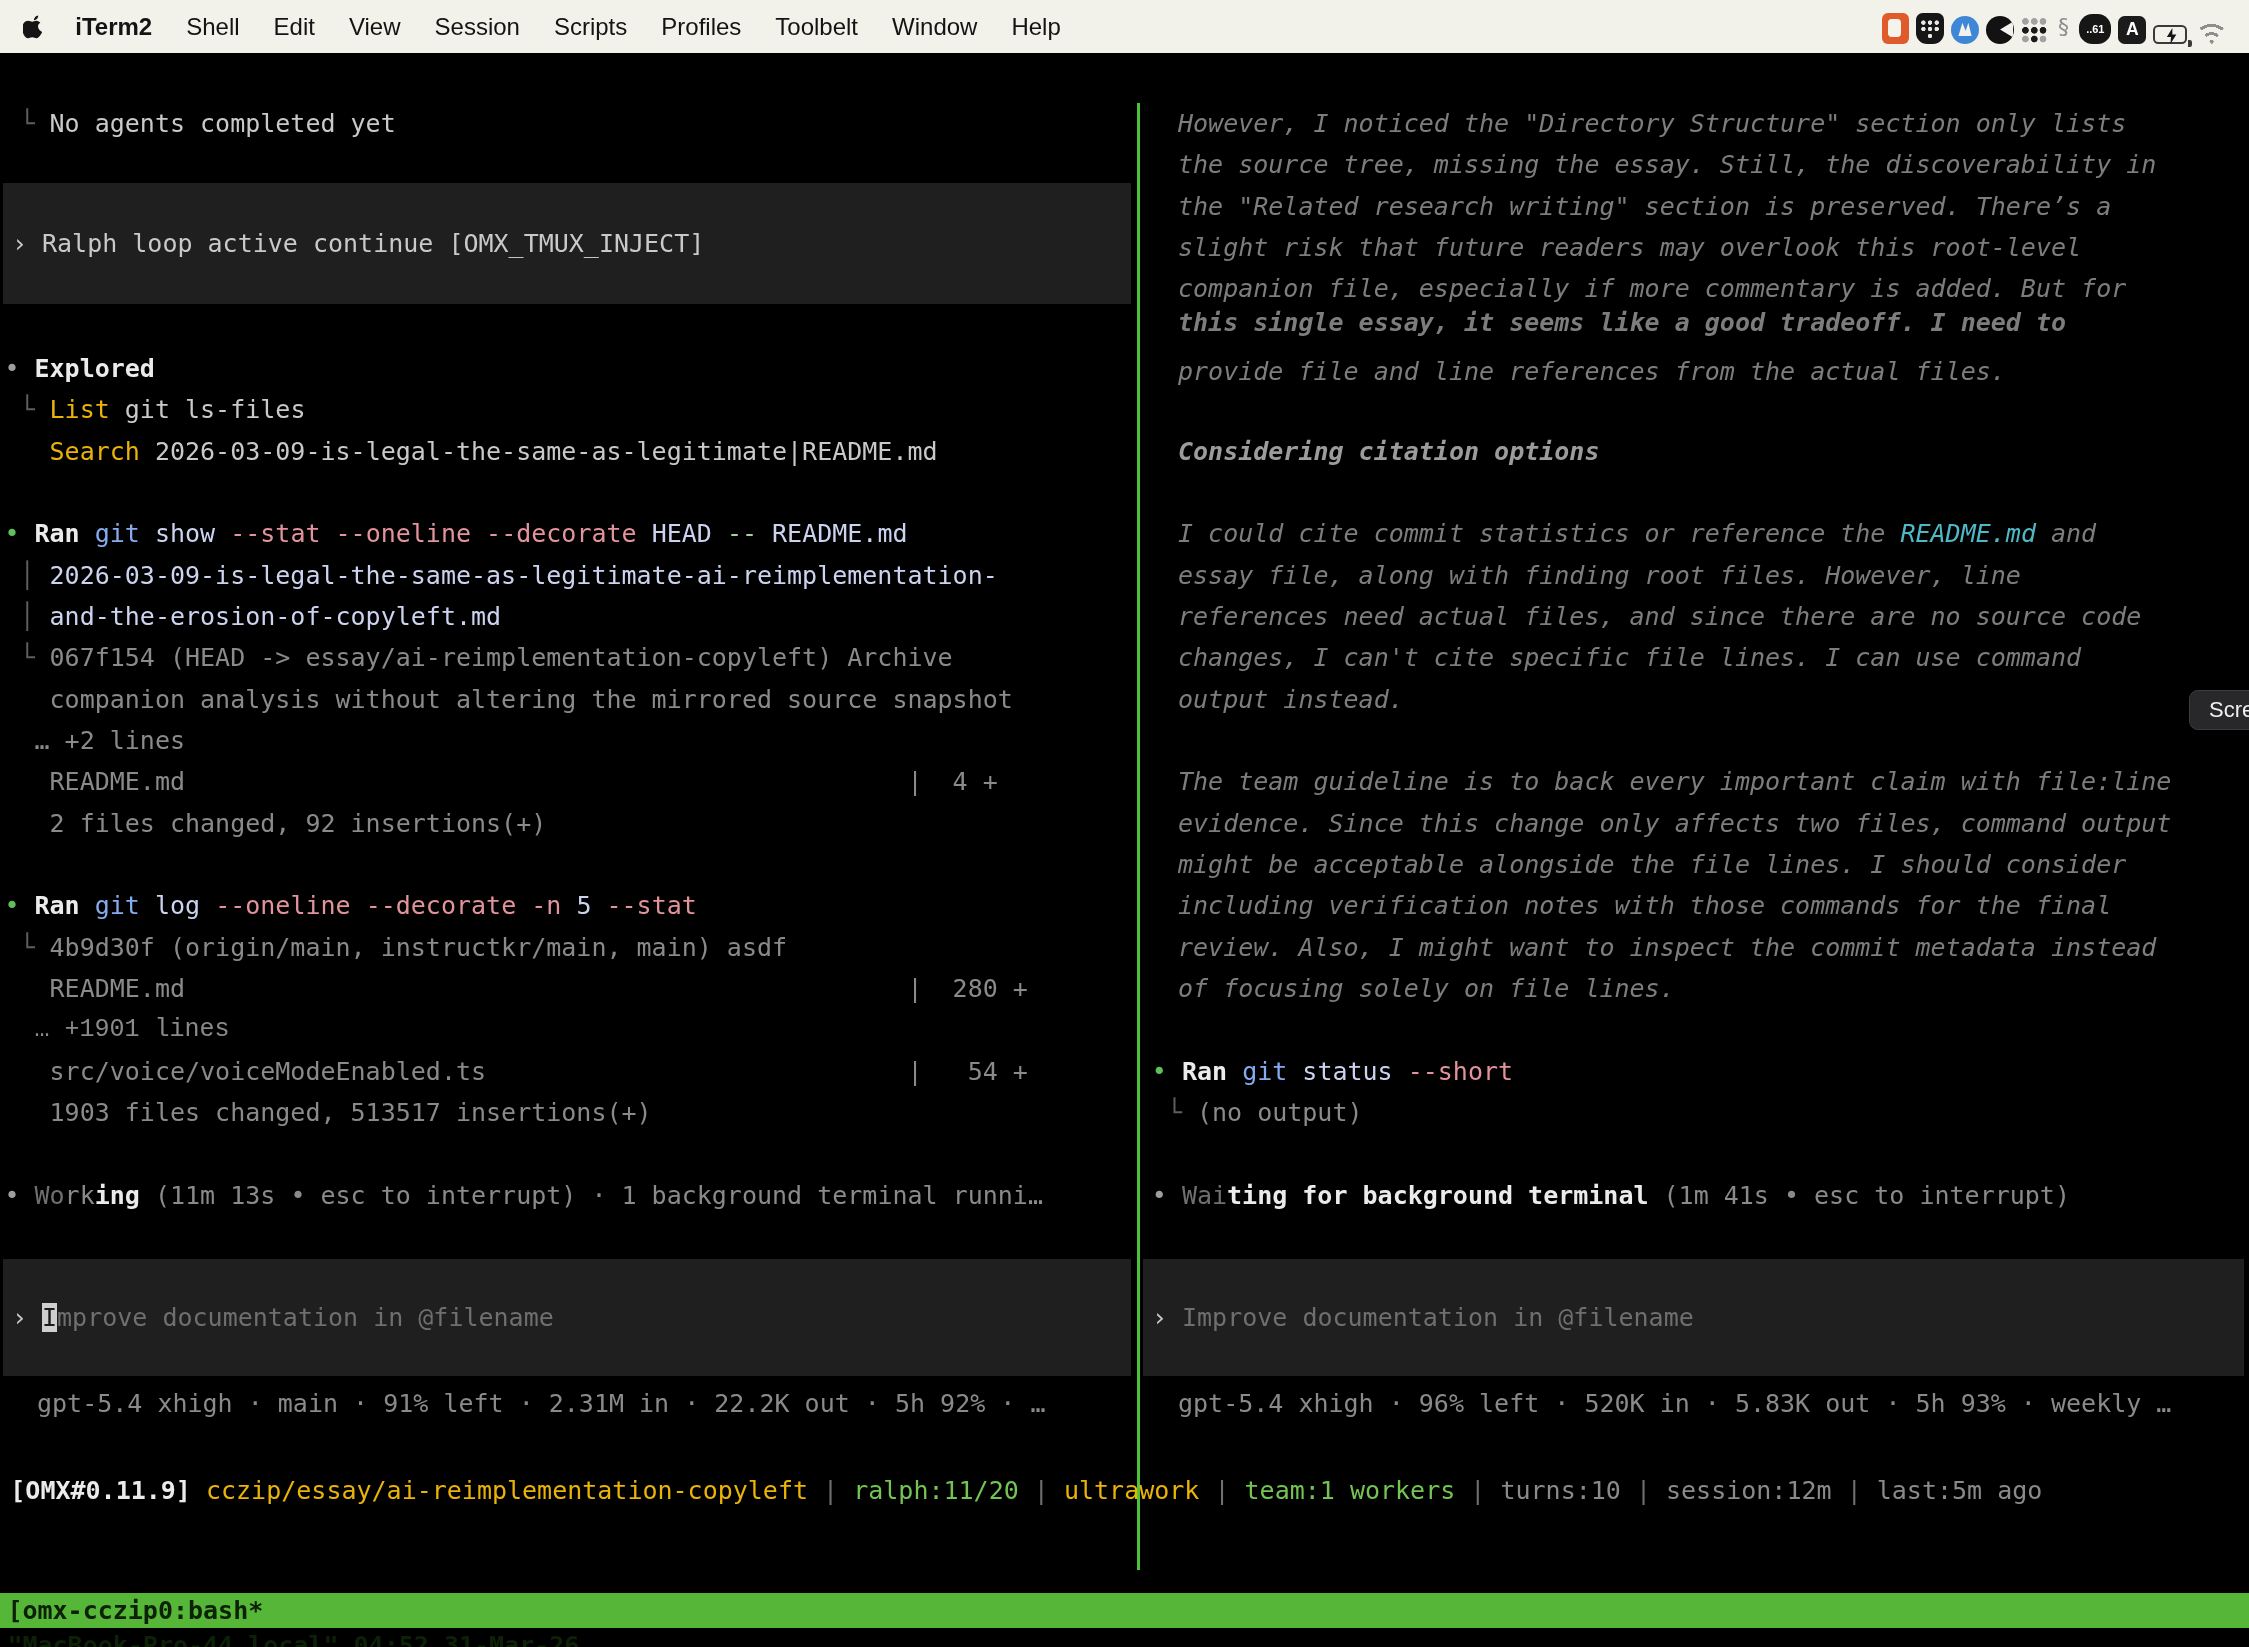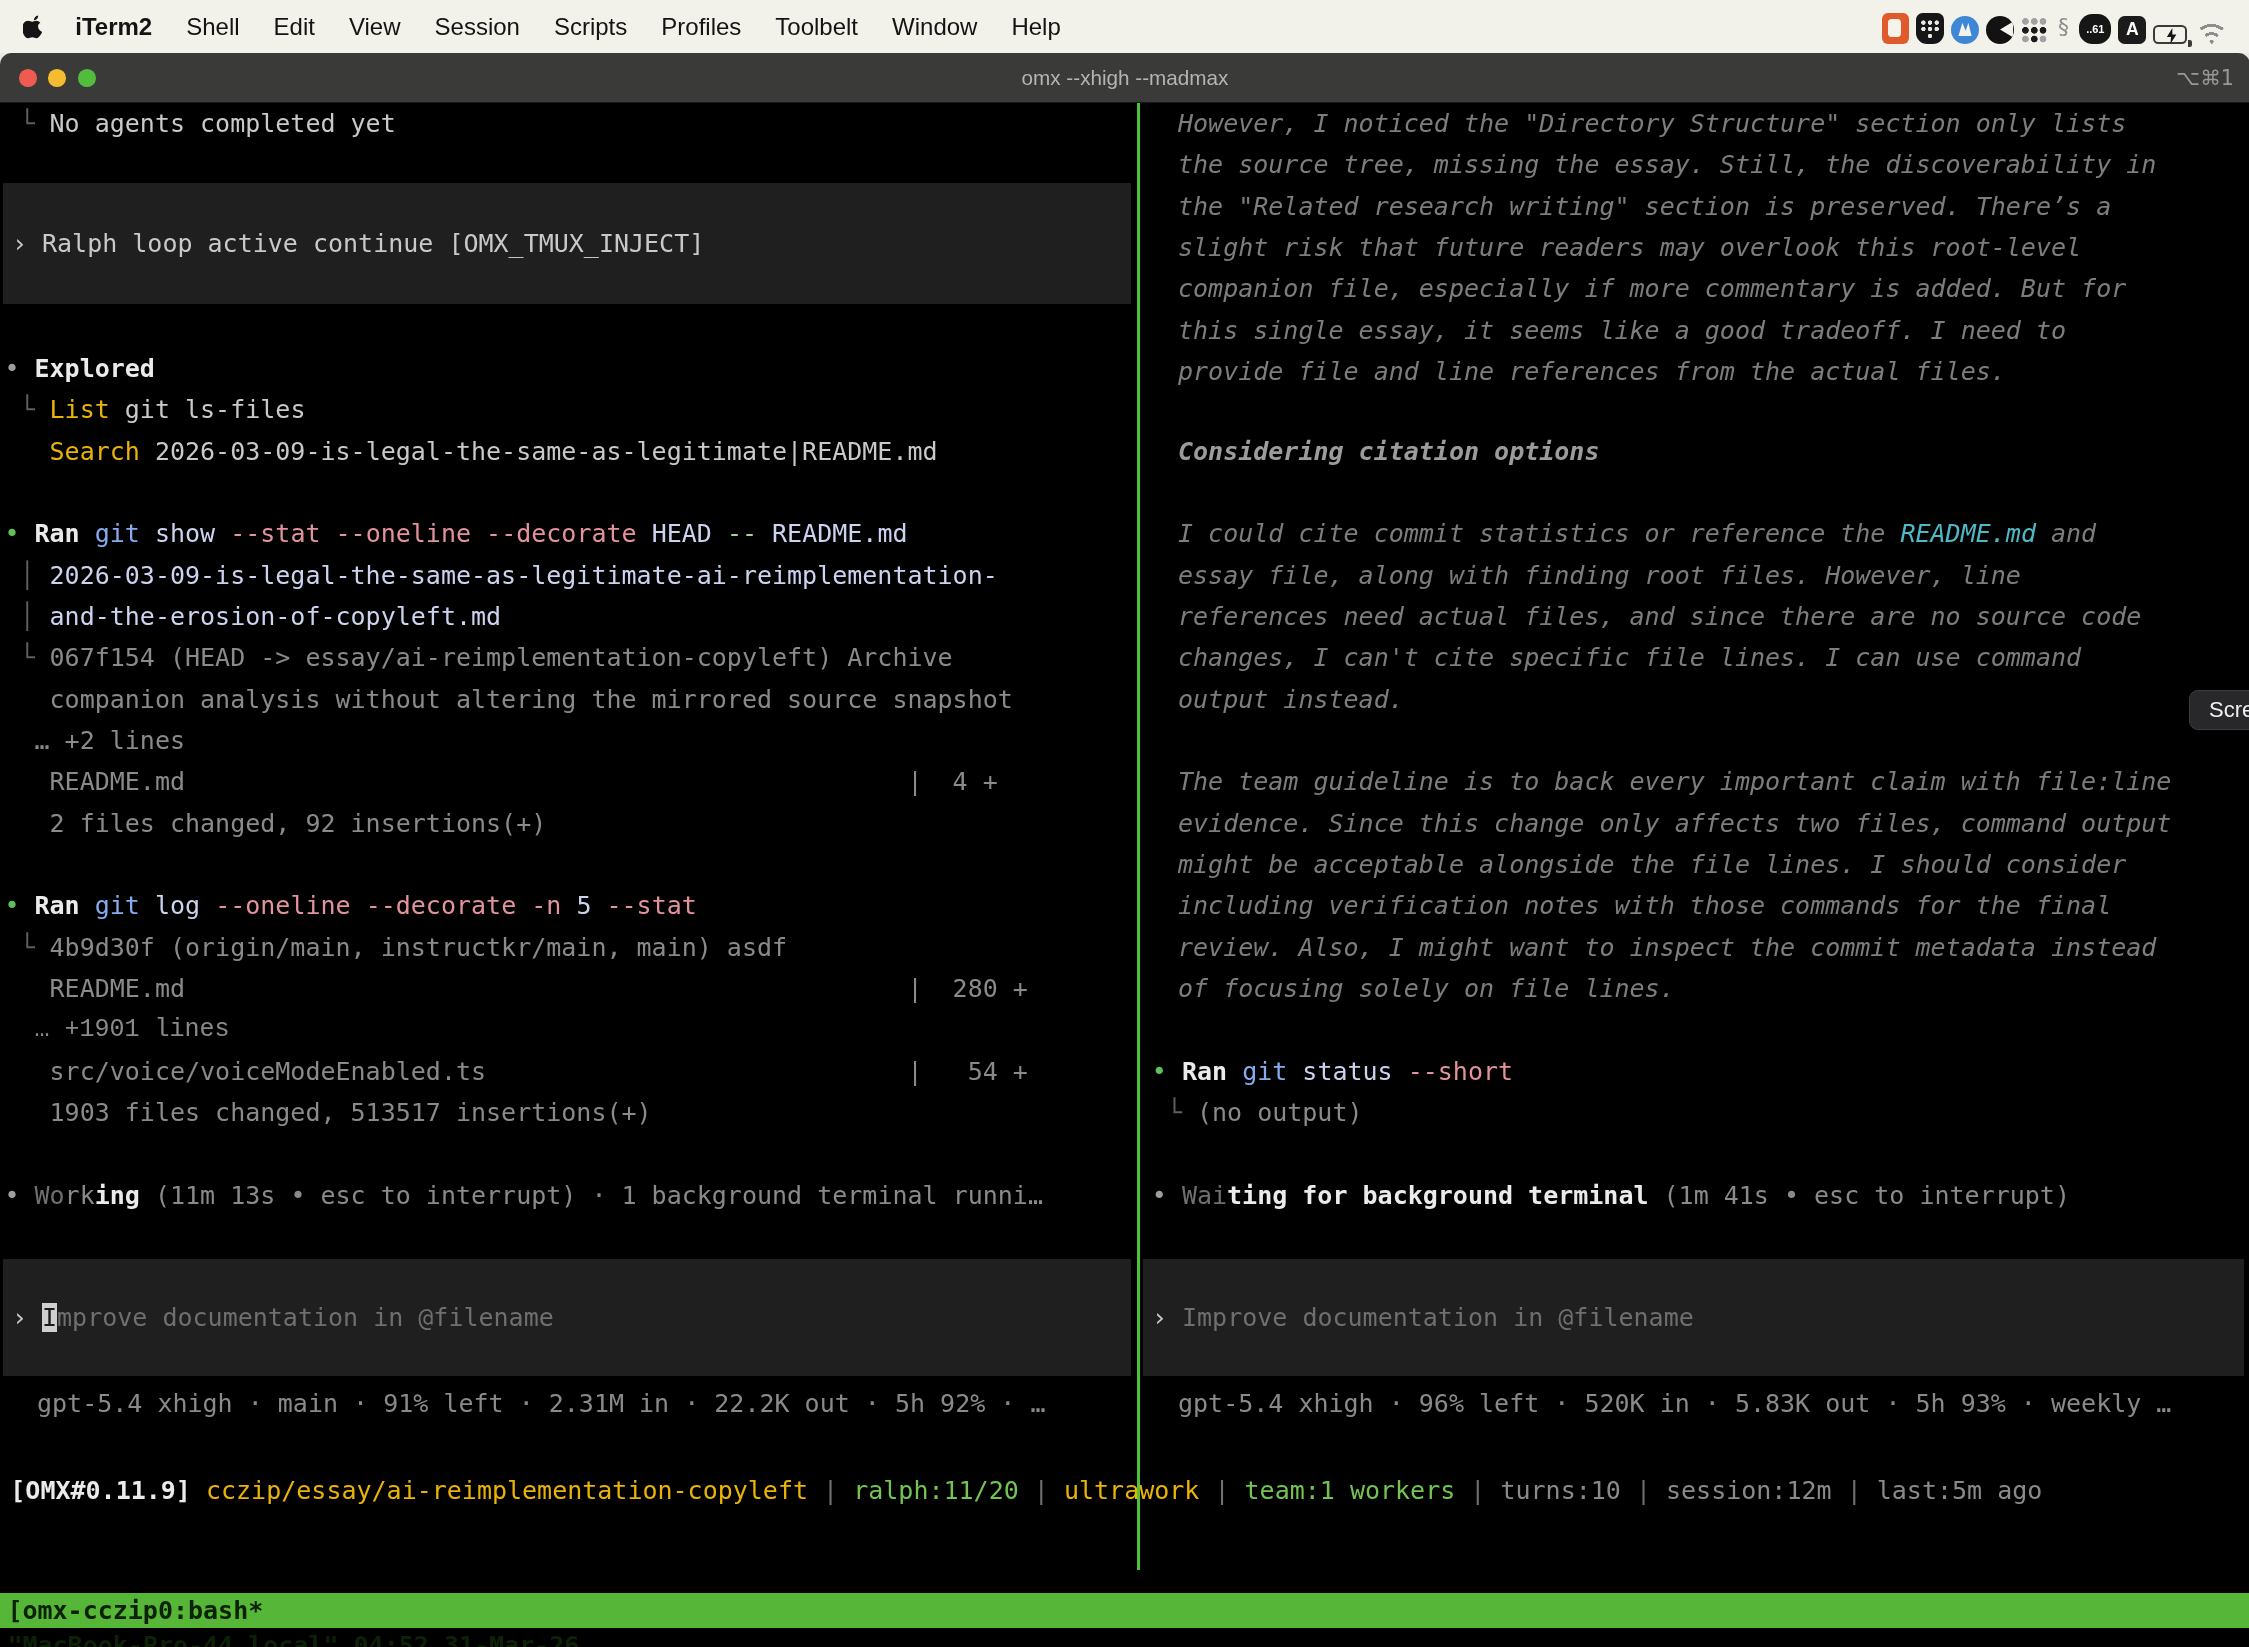--- a/index.html
+++ b/index.html
@@ -139,31 +139,20 @@
         <span class="sicon ghostty-icon"></span>
         <span class="sicon dots-grid-icon"></span>
         <span class="sicon hook-icon"></span>
         <span class="sicon battery-percent-icon">..61</span>
         <span class="sicon input-source-icon">A</span>
         <span class="sicon battery-icon"></span>
         <span class="sicon wifi-icon"></span>
       </div>
   </div>
 
-  <div class="tb-wrap">
-    <div class="titlebar">
-      <div class="lights">
-        <span class="light light-red"></span>
-        <span class="light light-yellow"></span>
-        <span class="light light-green"></span>
-      </div>
-      <div class="wtitle">omx --xhigh --madmax</div>
-      <div class="wshortcut">⌥⌘1</div>
-    </div>
-  </div>
 
   <div class="term">
 
     <div class="pane pane-left">
       <div>
           <div class="tline" style="top: 0px;"><span class="s-tree"> └ </span><span class="s-fg">No agents completed yet</span></div>
           <div class="tline" style="top: 245px;"><span class="s-dot">• </span><span class="s-wb">Explored</span></div>
           <div class="tline" style="top: 286px;"><span class="s-tree"> └ </span><span class="s-cyan">List</span><span class="s-fg"> git ls-files</span></div>
           <div class="tline" style="top: 328px;"><span class="s-fg">   </span><span class="s-cyan">Search</span><span class="s-fg"> 2026-03-09-is-legal-the-same-as-legitimate|README.md</span></div>
           <div class="tline" style="top: 410px;"><span class="s-gb">• </span><span class="s-wb">Ran </span><span class="s-blue">git </span><span class="s-lav">show </span><span class="s-pink">--stat --oneline --decorate </span><span class="s-lav">HEAD </span><span class="s-pgrn">-- </span><span class="s-lav">README.md</span></div>
@@ -193,21 +182,21 @@
 
     <div class="divider"></div>
 
     <div class="pane pane-right">
       <div>
           <div class="tline ind" style="top: 0px;"><span class="s-it">However, I noticed the "Directory Structure" section only lists</span></div>
           <div class="tline ind" style="top: 41px;"><span class="s-it">the source tree, missing the essay. Still, the discoverability in</span></div>
           <div class="tline ind" style="top: 83px;"><span class="s-it">the "Related research writing" section is preserved. There’s a</span></div>
           <div class="tline ind" style="top: 124px;"><span class="s-it">slight risk that future readers may overlook this root-level</span></div>
           <div class="tline ind" style="top: 165px;"><span class="s-it">companion file, especially if more commentary is added. But for</span></div>
-          <div class="tline ind" style="top: 207px;"><span class="s-it">this single essay, it seems like a good tradeoff. I need to</span></div>
+          <div class="tline ind" style="top: 199px; font-weight: bold;"><span class="s-it">this single essay, it seems like a good tradeoff. I need to</span></div>
           <div class="tline ind" style="top: 248px;"><span class="s-it">provide file and line references from the actual files.</span></div>
           <div class="tline ind" style="top: 328px;"><span class="s-itb">Considering citation options</span></div>
           <div class="tline ind" style="top: 410px;"><span class="s-it">I could cite commit statistics or reference the </span><span class="s-itcyan">README.md</span><span class="s-it"> and</span></div>
           <div class="tline ind" style="top: 452px;"><span class="s-it">essay file, along with finding root files. However, line</span></div>
           <div class="tline ind" style="top: 493px;"><span class="s-it">references need actual files, and since there are no source code</span></div>
           <div class="tline ind" style="top: 534px;"><span class="s-it">changes, I can't cite specific file lines. I can use command</span></div>
           <div class="tline ind" style="top: 576px;"><span class="s-it">output instead.</span></div>
           <div class="tline ind" style="top: 658px;"><span class="s-it">The team guideline is to back every important claim with file:line</span></div>
           <div class="tline ind" style="top: 700px;"><span class="s-it">evidence. Since this change only affects two files, command output</span></div>
           <div class="tline ind" style="top: 741px;"><span class="s-it">might be acceptable alongside the file lines. I should consider</span></div>

